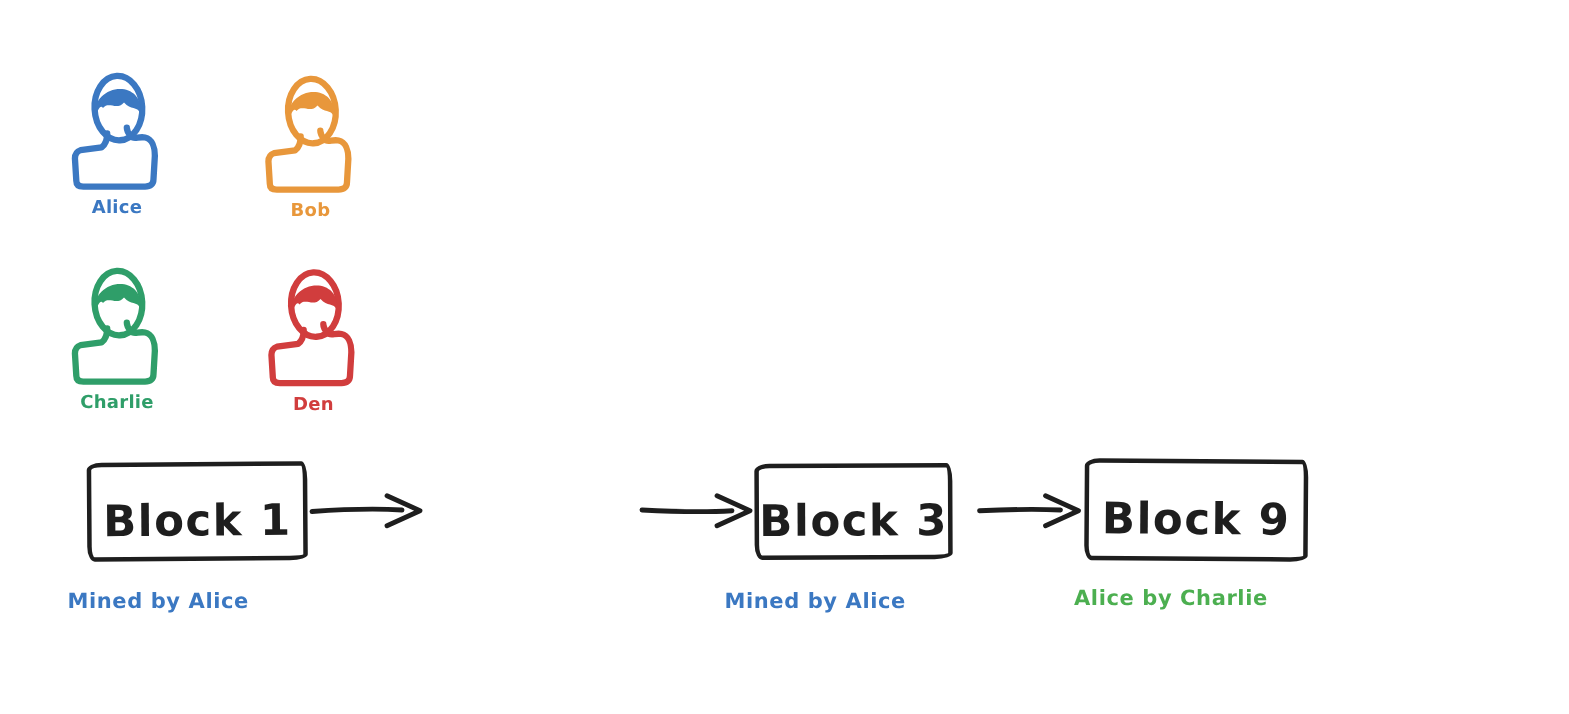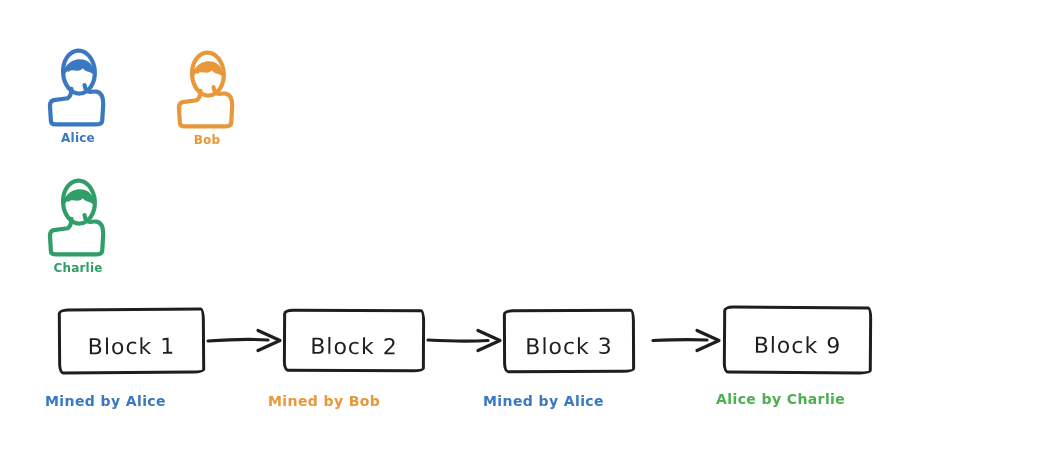--- a/index.html
+++ b/index.html
@@ -33,22 +33,22 @@
     position: absolute;
     box-sizing: border-box;
     background: #ffffff;
     border: 3.5px solid currentColor;
     border-radius: 10px 4px 12px 5px / 5px 12px 4px 10px;
     display: flex;
     align-items: center;
     justify-content: center;
   }
   .block-label {
-    font-size: 22px;
-    font-weight: 400;
+    font-size: 29px;
+    font-weight: 700;
     letter-spacing: 1px;
     white-space: nowrap;
     margin-top: 11px;
   }
 
   
   .arrow { position: absolute; height: 28px; overflow: visible; }
   .arrow path {
     fill: none;
     stroke: currentColor;
@@ -91,28 +91,33 @@
 
   <figure class="person" style="left: 175px; top: 46px; color: rgb(232, 151, 59);">
     <svg width="62" height="86" viewBox="0 0 66 92">
       <ellipse cx="34" cy="30" rx="17" ry="23" fill="none" stroke="currentColor" stroke-width="4.5" transform="rotate(-3 34 30)"></ellipse>
       <path d="M17,38 C14,12 52,8 50,34 C47,28 43,32 38,26 C33,32 27,25 23,30 C21,27 19,32 17,38 Z" fill="currentColor"></path>
       <path d="M26,48 C26,53 25,56 22,58 L7,60 C4,61 3,63 3,66 L4,82 C4,85 6,86 9,86 L53,86 C57,86 59,84 59,81 L60,64 C60,58 58,52 53,51 C48,50 45,53 43,50 C41,48 40,46 40,44" fill="none" stroke="currentColor" stroke-width="4.5" stroke-linecap="round" stroke-linejoin="round"></path>
     </svg>
     <figcaption class="person-name">Bob</figcaption>
   </figure>
 
+  <figure class="person" style="left: 177px; top: 175px; color: rgb(209, 61, 61);">
+    <svg width="62" height="86" viewBox="0 0 66 92">
+      <ellipse cx="34" cy="30" rx="17" ry="23" fill="none" stroke="currentColor" stroke-width="4.5" transform="rotate(-3 34 30)"></ellipse>
+      <path d="M17,38 C14,12 52,8 50,34 C47,28 43,32 38,26 C33,32 27,25 23,30 C21,27 19,32 17,38 Z" fill="currentColor"></path>
+      <path d="M26,48 C26,53 25,56 22,58 L7,60 C4,61 3,63 3,66 L4,82 C4,85 6,86 9,86 L53,86 C57,86 59,84 59,81 L60,64 C60,58 58,52 53,51 C48,50 45,53 43,50 C41,48 40,46 40,44" fill="none" stroke="currentColor" stroke-width="4.5" stroke-linecap="round" stroke-linejoin="round"></path>
+    </svg>
+    <figcaption class="person-name">Den</figcaption>
+  </figure>
 
   <div class="block" style="left:58px; top:308px; width:147px; height:66px; transform:rotate(-0.4deg);">
     <span class="block-label">Block 1</span>
   </div>
 
-  <div class="block" style="left:283px; top:309px; width:142px; height:63px; transform:rotate(0.3deg);">
-    <span class="block-label">Block 2</span>
-  </div>
 
   <div class="block" style="left:503px; top:309px; width:132px; height:64px; transform:rotate(-0.25deg);">
     <span class="block-label">Block 3</span>
   </div>
 
   <div class="block" style="left:723px; top:306px; width:149px; height:68px; transform:rotate(0.4deg);">
     <span class="block-label">Block 9</span>
   </div>
 
   <svg class="arrow" style="left:206px; top:326px; width:78px;" viewBox="0 0 78 28" preserveAspectRatio="none">
@@ -125,19 +130,18 @@
     <path d="M52,4.5 L74,14.5 L52,24.5"></path>
   </svg>
 
   <svg class="arrow" style="left:651px; top:326px; width:72px;" viewBox="0 0 72 28" preserveAspectRatio="none">
     <path d="M2,14.5 Q34,13 56,14"></path>
     <path d="M46,4.5 L68,14.5 L46,24.5"></path>
   </svg>
 
   <div class="mined" style="left: 45px; top: 393px; color: rgb(59, 120, 194);">Mined by Alice</div>
 
-  <div class="mined" style="left: 268px; top: 393px; color: rgb(232, 151, 59);">Mined by Bob</div>
 
   <div class="mined" style="left: 483px; top: 393px; color: rgb(59, 120, 194);">Mined by Alice</div>
 
   <div class="mined" style="left: 716px; top: 391px; color: rgb(76, 175, 80);">Alice by Charlie</div>
 
 </div>
 
 </body></html>

